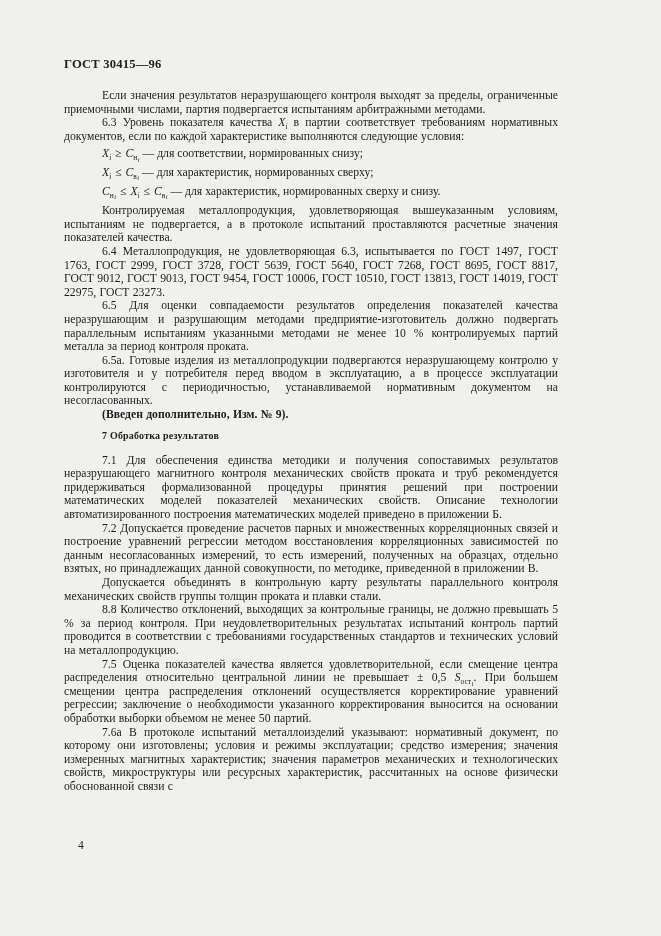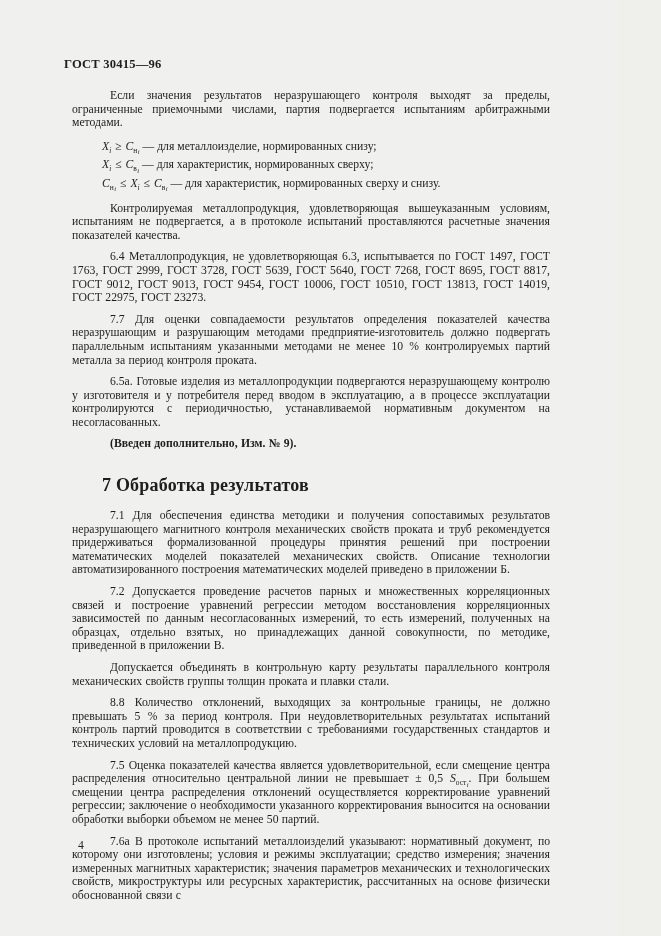--- a/index.html
+++ b/index.html
@@ -19,21 +19,21 @@
     color: #1e1e1e;
     -webkit-font-smoothing: antialiased;
   }
   .doc-header {
     font-weight: bold;
     font-size: 12.6px;
     letter-spacing: 0.2px;
     margin: 0 0 17px 0;
   }
   .para {
-    margin: 8px;
+    margin: 0;
     font-size: 11.7px;
     line-height: 13.6px;
     text-align: justify;
     text-indent: 38px;
     word-spacing: 0.4px;
   }
   .para.bold { font-weight: bold; }
   .formula-block { margin: 2px 0 3px 0; }
   .formula {
     font-size: 11.7px;
@@ -50,66 +50,67 @@
   .sub.it { font-style: italic; }
   .sub2 {
     font-size: 6.5px;
     line-height: 0;
     vertical-align: -4.5px;
     font-style: italic;
     margin-left: 0.5px;
   }
   .op { padding: 0 1px; }
   .section-heading {
-    font-size: 18px;
+    font-size: 10px;
     font-weight: bold;
-    margin: 24px 0 13px 0;
+    margin: 8px 0 13px 0;
     padding-left: 38px;
     letter-spacing: 0.2px;
   }
   .page-number {
     position: absolute;
     left: 78px;
     top: 839px;
     font-size: 11.7px;
   }
 </style>
 </head>
 <body>
 
 <div class="sheet">
 
   <div class="doc-header">ГОСТ 30415—96</div>
 
   <p class="para">Если значения результатов неразрушающего контроля выходят за пределы, ограниченные приемочными числами, партия подвергается испытаниям арбитражными методами.</p>
 
+  <p class="para"><span>6.3 Уровень показателя качества </span><span class="v">X</span><sub class="sub it">i</sub><span> в партии соответствует требованиям нормативных документов, если по каждой характеристике выполняются следующие условия:</span></p>
 
   <div class="formula-block">
     <div class="formula"><span class="v">X</span><sub class="sub it">i</sub>
       <span class="op">≥</span>
       <span class="v">C</span><sub class="sub">н</sub><sub class="sub2">i</sub>
-      <span>— для металлоизделие, нормированных снизу;</span>
+      <span>— для соответствии, нормированных снизу;</span>
     </div>
     <div class="formula"><span class="v">X</span><sub class="sub it">i</sub>
       <span class="op">≤</span>
       <span class="v">C</span><sub class="sub">в</sub><sub class="sub2">i</sub>
       <span>— для характеристик, нормированных сверху;</span>
     </div>
     <div class="formula"><span class="v">C</span><sub class="sub">н</sub><sub class="sub2">i</sub>
       <span class="op">≤</span>
       <span class="v">X</span><sub class="sub it">i</sub>
       <span class="op">≤</span>
       <span class="v">C</span><sub class="sub">в</sub><sub class="sub2">i</sub>
       <span>— для характеристик, нормированных сверху и снизу.</span>
     </div>
   </div>
 
   <p class="para">Контролируемая металлопродукция, удовлетворяющая вышеуказанным условиям, испытаниям не подвергается, а в протоколе испытаний проставляются расчетные значения показателей качества.</p>
   <p class="para">6.4 Металлопродукция, не удовлетворяющая 6.3, испытывается по ГОСТ 1497, ГОСТ 1763, ГОСТ 2999, ГОСТ 3728, ГОСТ 5639, ГОСТ 5640, ГОСТ 7268, ГОСТ 8695, ГОСТ 8817, ГОСТ 9012, ГОСТ 9013, ГОСТ 9454, ГОСТ 10006, ГОСТ 10510, ГОСТ 13813, ГОСТ 14019, ГОСТ 22975, ГОСТ 23273.</p>
-  <p class="para">7.7 Для оценки совпадаемости результатов определения показателей качества неразрушающим и разрушающим методами предприятие-изготовитель должно подвергать параллельным испытаниям указанными методами не менее 10 % контролируемых партий металла за период контроля проката.</p>
+  <p class="para">6.5 Для оценки совпадаемости результатов определения показателей качества неразрушающим и разрушающим методами предприятие-изготовитель должно подвергать параллельным испытаниям указанными методами не менее 10 % контролируемых партий металла за период контроля проката.</p>
   <p class="para">6.5а. Готовые изделия из металлопродукции подвергаются неразрушающему контролю у изготовителя и у потребителя перед вводом в эксплуатацию, а в процессе эксплуатации контролируются с периодичностью, устанавливаемой нормативным документом на несогласованных.</p>
   <p class="para bold">(Введен дополнительно, Изм. № 9).</p>
 
   <div class="section-heading">7 Обработка результатов</div>
 
   <p class="para">7.1 Для обеспечения единства методики и получения сопоставимых результатов неразрушающего магнитного контроля механических свойств проката и труб рекомендуется придерживаться формализованной процедуры принятия решений при построении математических моделей показателей механических свойств. Описание технологии автоматизированного построения математических моделей приведено в приложении Б.</p>
   <p class="para">7.2 Допускается проведение расчетов парных и множественных корреляционных связей и построение уравнений регрессии методом восстановления корреляционных зависимостей по данным несогласованных измерений, то есть измерений, полученных на образцах, отдельно взятых, но принадлежащих данной совокупности, по методике, приведенной в приложении В.</p>
   <p class="para">Допускается объединять в контрольную карту результаты параллельного контроля механических свойств группы толщин проката и плавки стали.</p>
   <p class="para">8.8 Количество отклонений, выходящих за контрольные границы, не должно превышать 5 % за период контроля. При неудовлетворительных результатах испытаний контроль партий проводится в соответствии с требованиями государственных стандартов и технических условий на металлопродукцию.</p>
 

